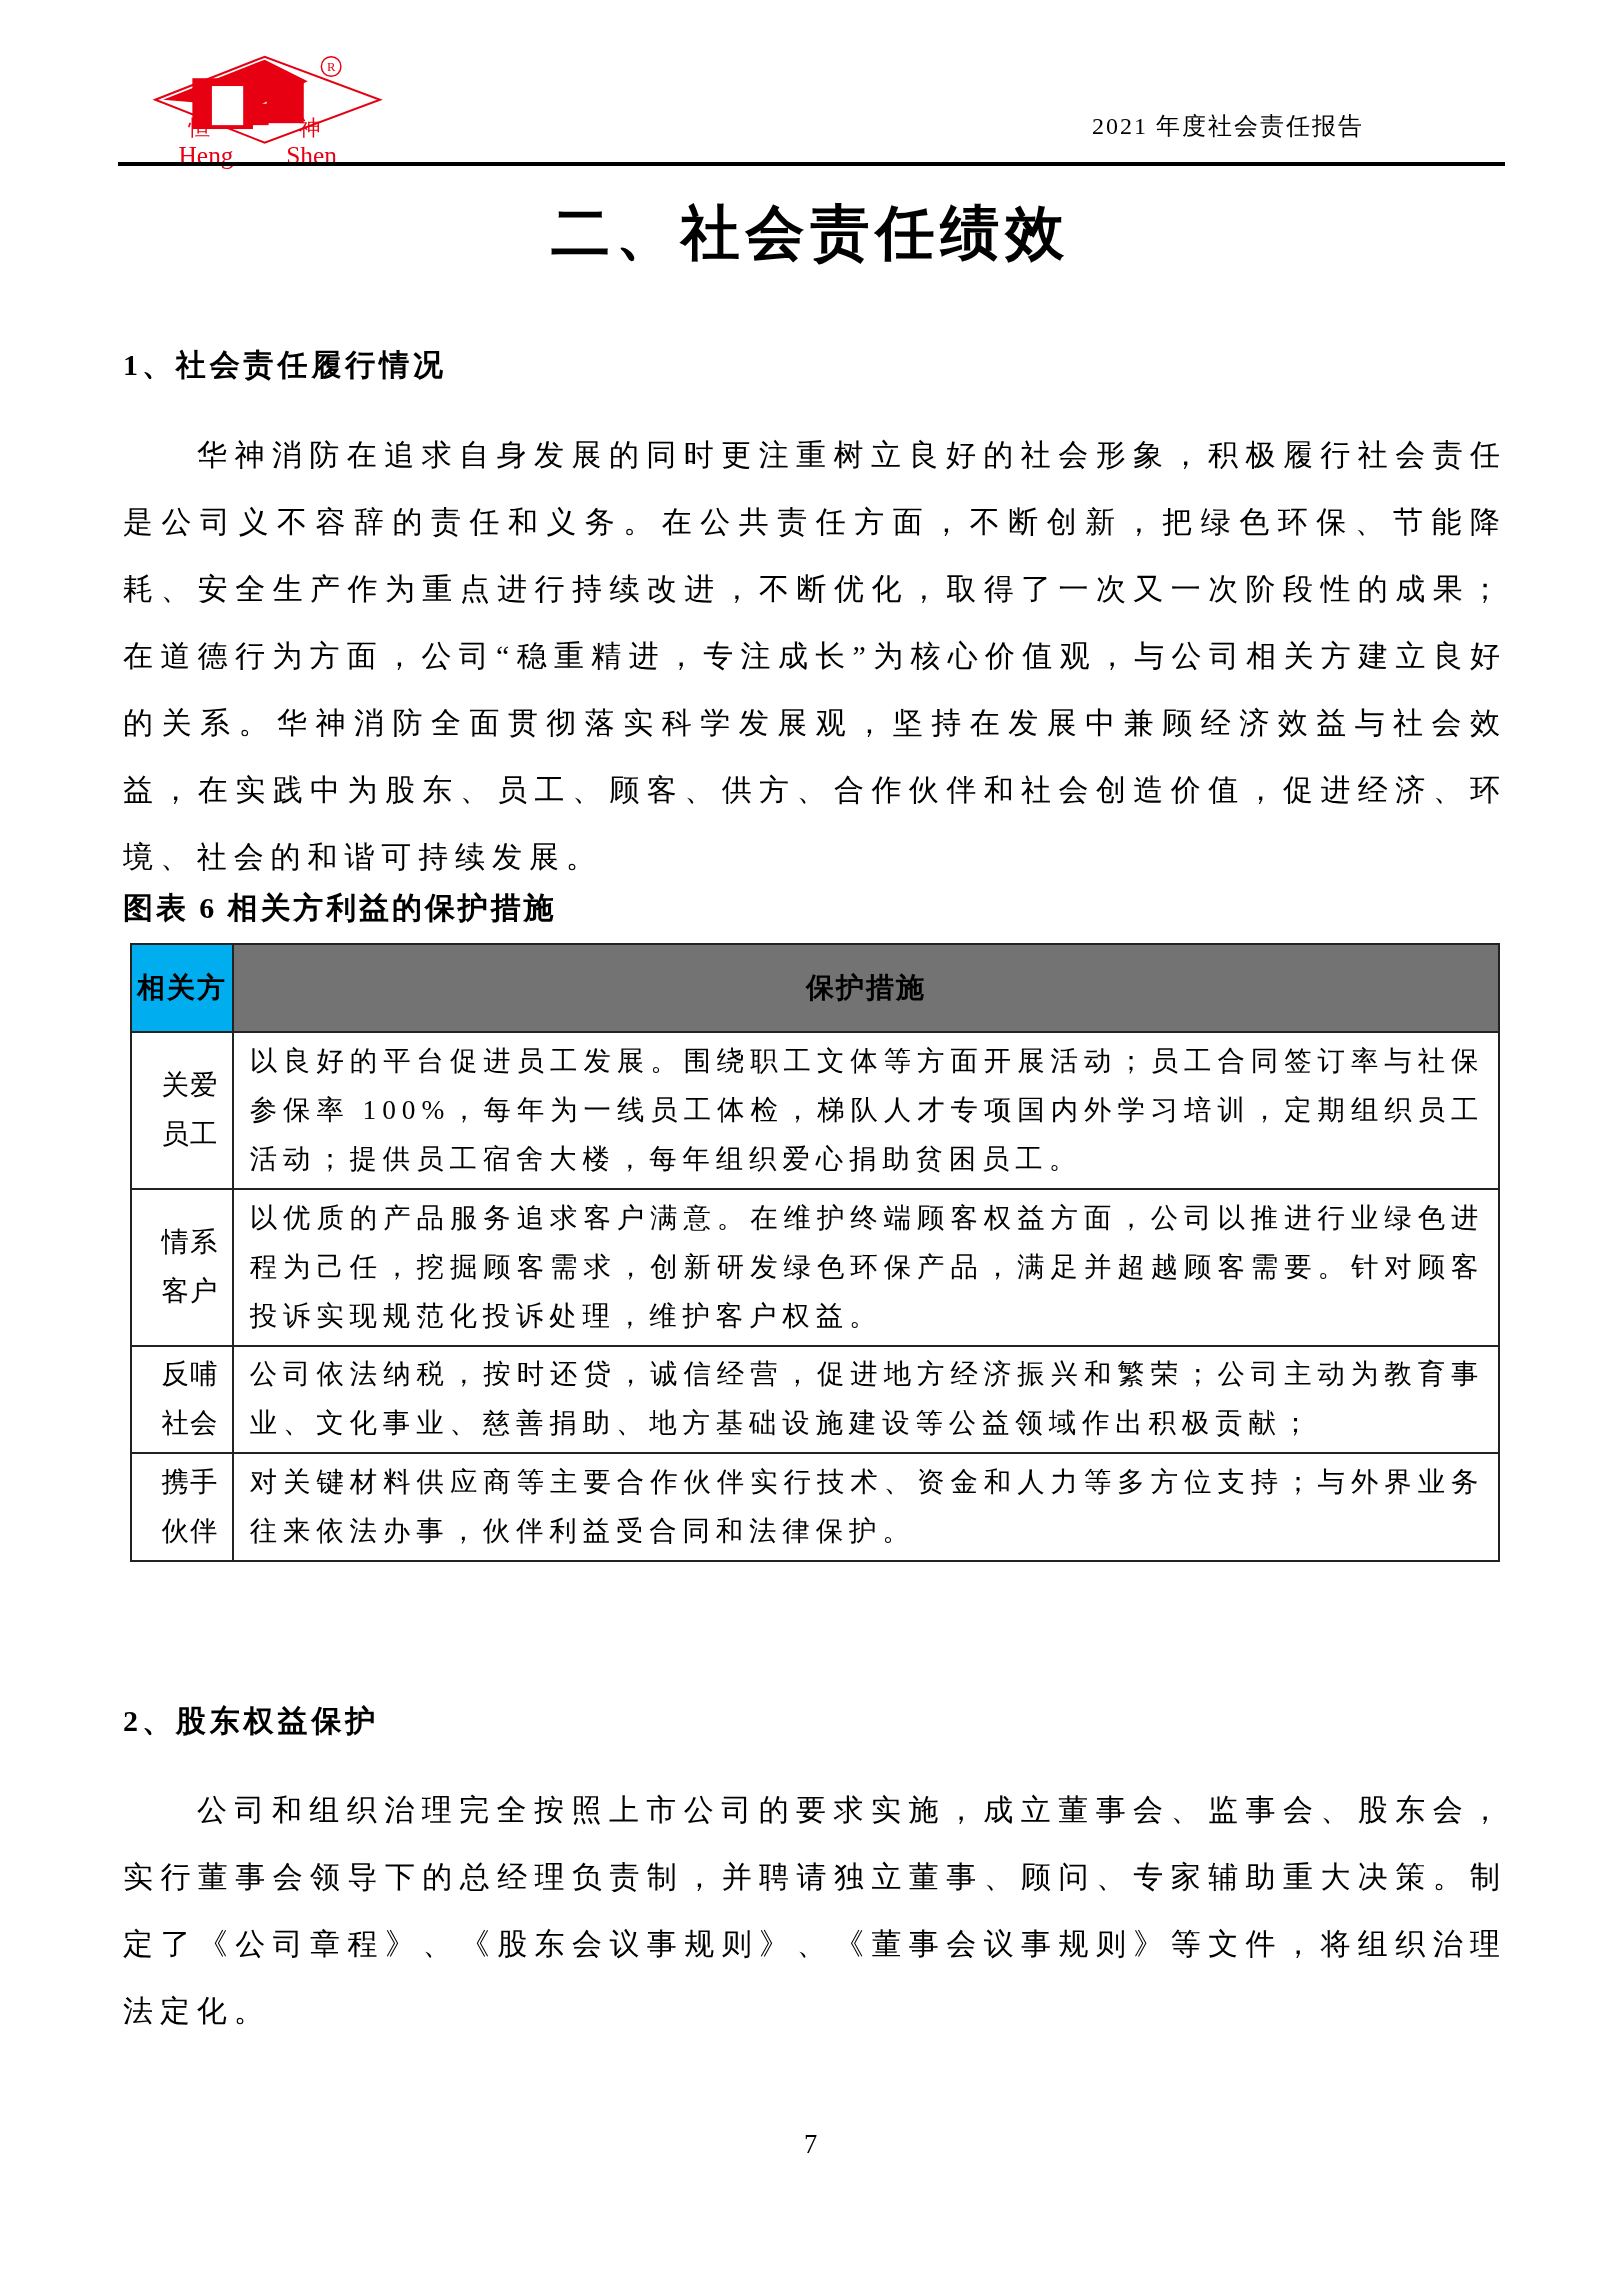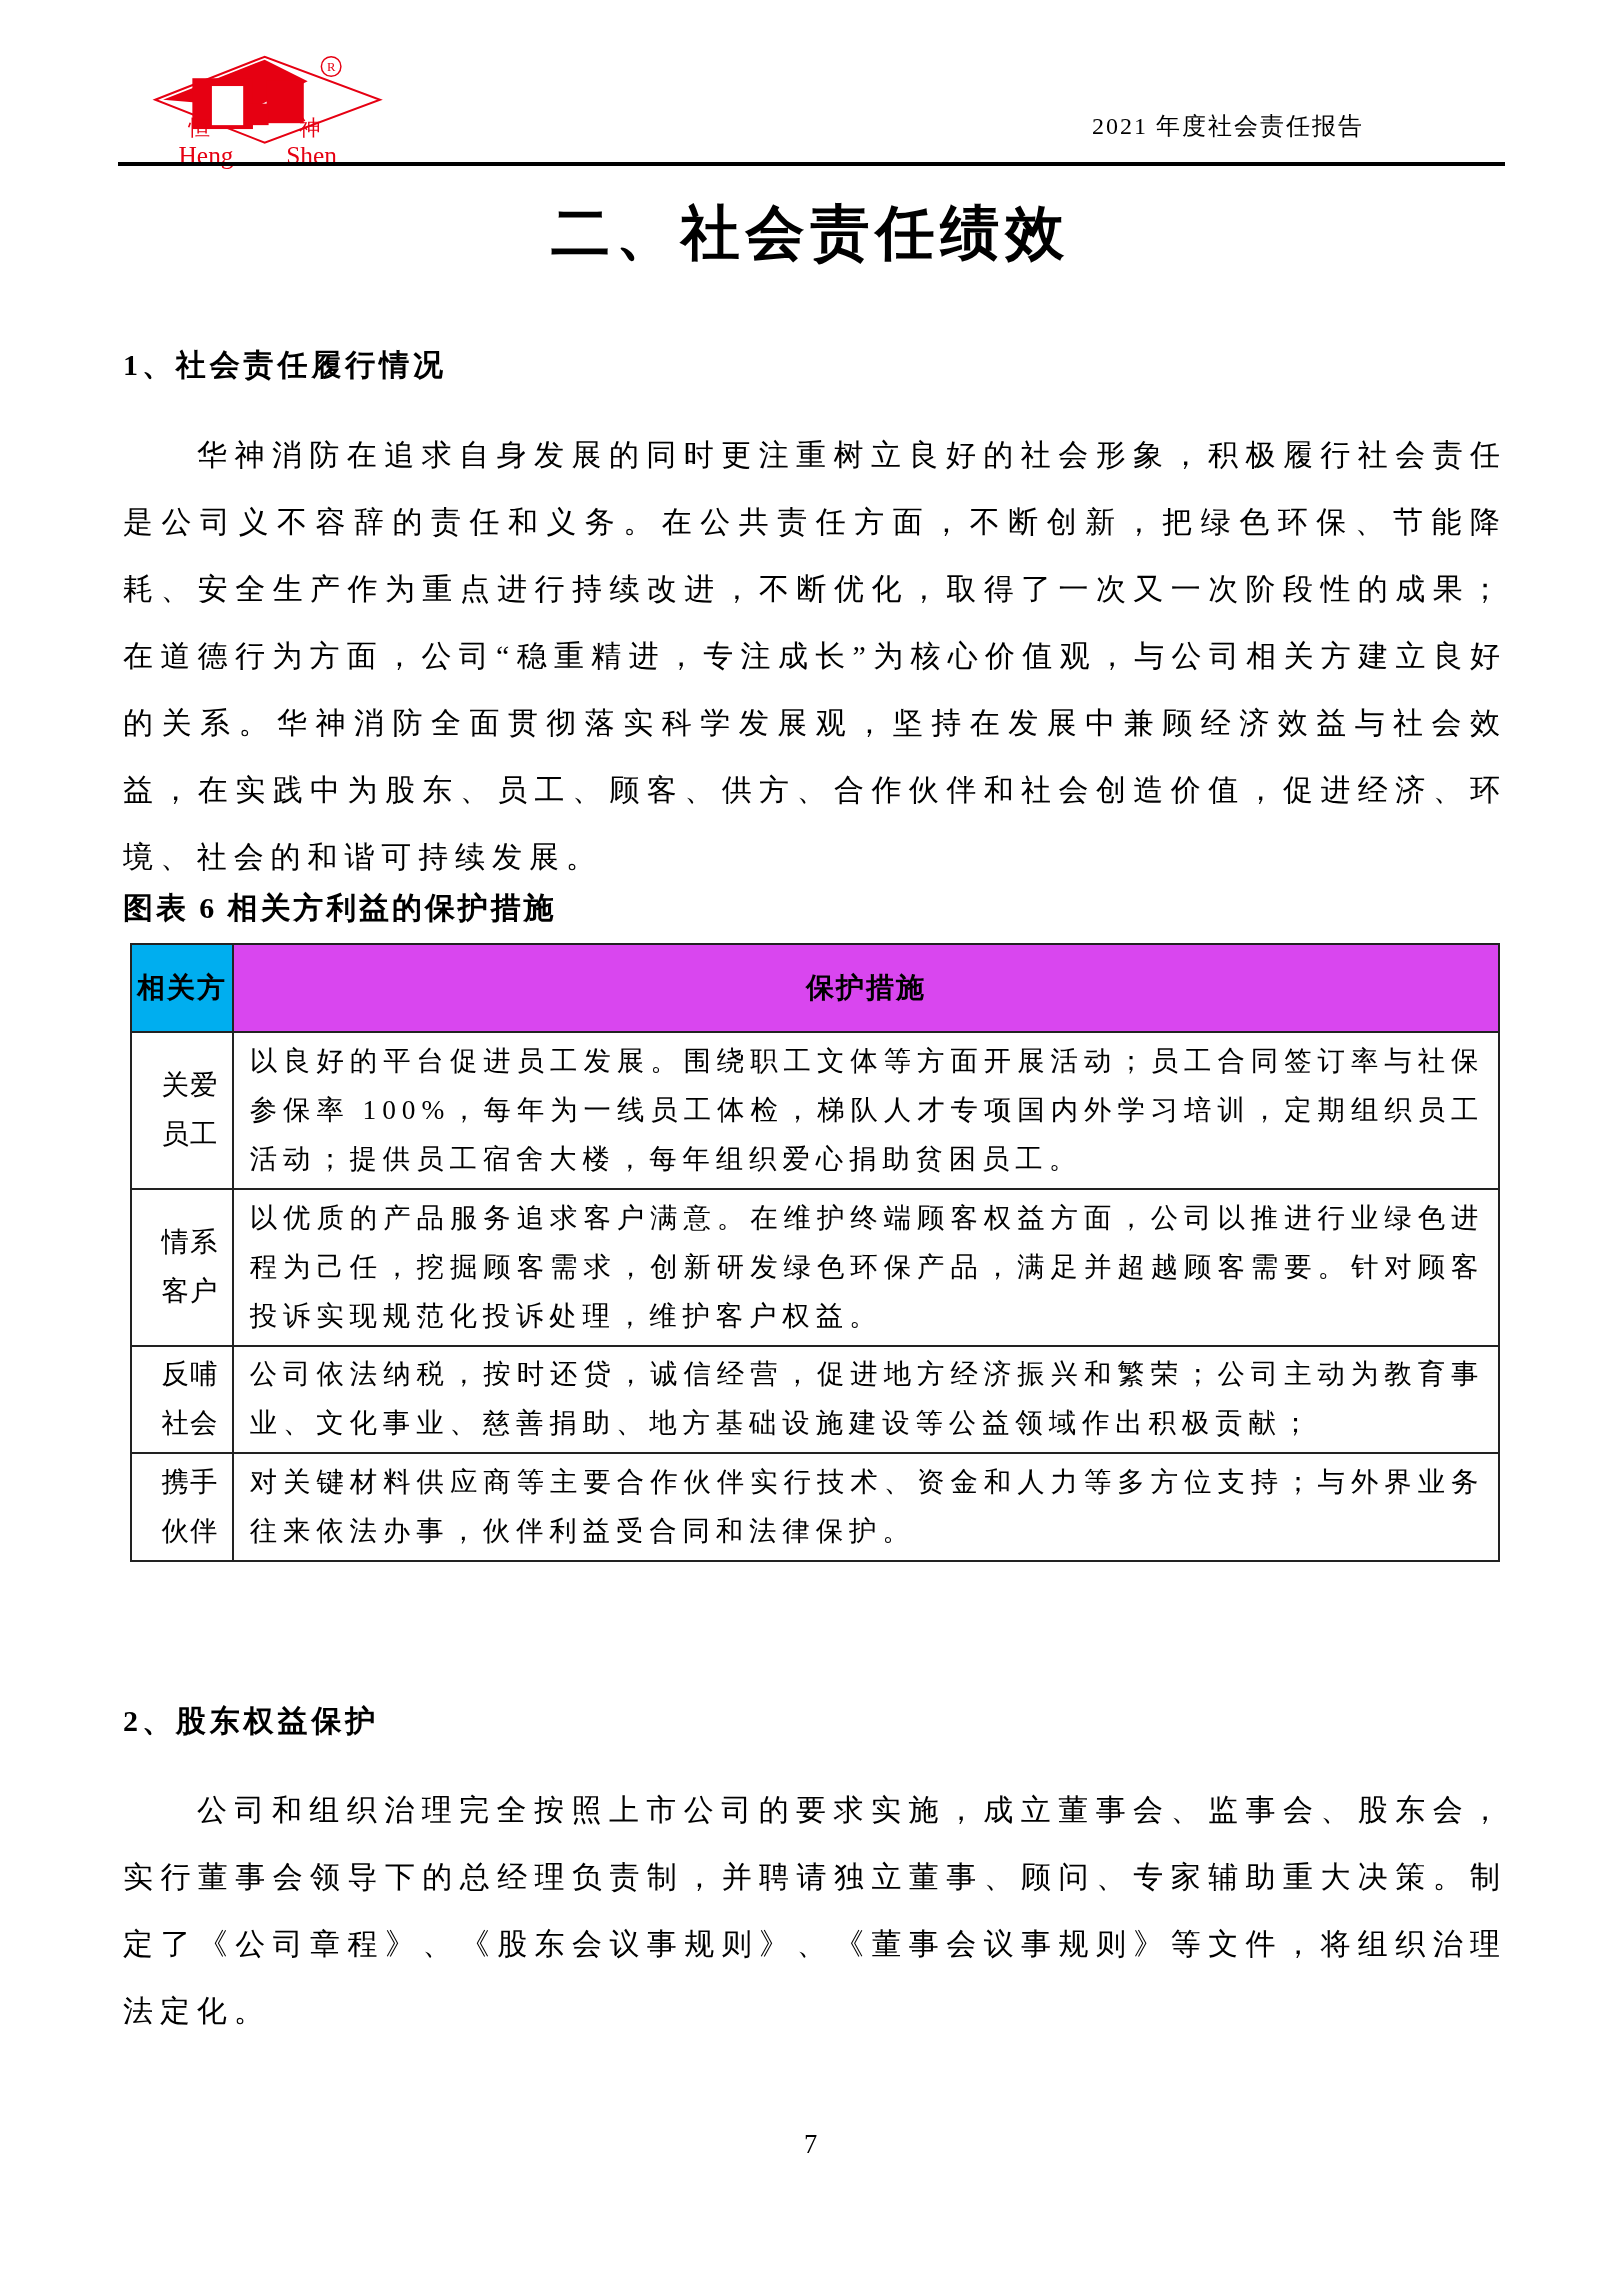--- a/index.html
+++ b/index.html
@@ -112,21 +112,21 @@
   <div class="tbl-caption">图表 6 相关方利益的保护措施</div>
 
   <table class="measures">
     <colgroup>
         <col class="party-col">
         <col>
       </colgroup>
     <thead>
       <tr>
         <th style="background: rgb(0, 174, 239);">相关方</th>
-        <th style="background: #d946ef;">保护措施</th>
+        <th style="background: #737373;">保护措施</th>
       </tr>
     </thead>
     <tbody>
       <tr>
         <td class="party-cell">关爱员工</td>
         <td class="measure-cell">以良好的平台促进员工发展。围绕职工文体等方面开展活动；员工合同签订率与社保参保率 100%，每年为一线员工体检，梯队人才专项国内外学习培训，定期组织员工活动；提供员工宿舍大楼，每年组织爱心捐助贫困员工。</td>
       </tr>
       <tr>
         <td class="party-cell">情系客户</td>
         <td class="measure-cell">以优质的产品服务追求客户满意。在维护终端顾客权益方面，公司以推进行业绿色进程为己任，挖掘顾客需求，创新研发绿色环保产品，满足并超越顾客需要。针对顾客投诉实现规范化投诉处理，维护客户权益。</td>

